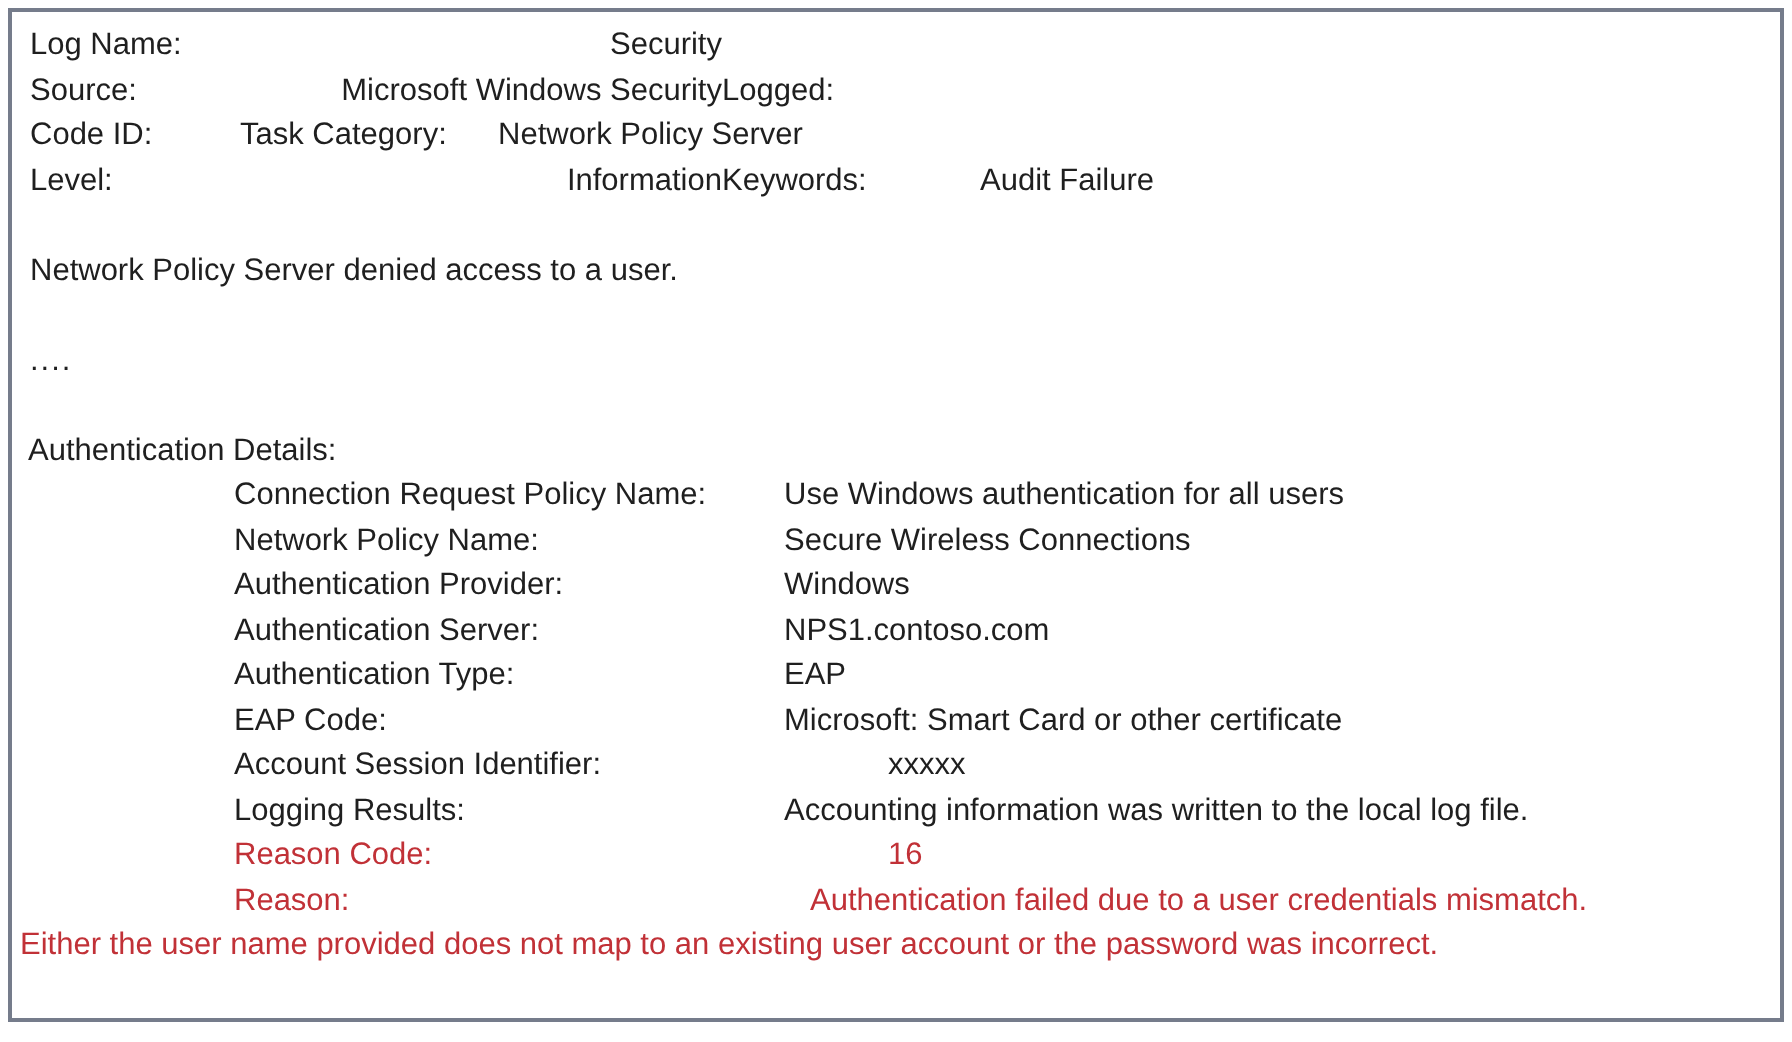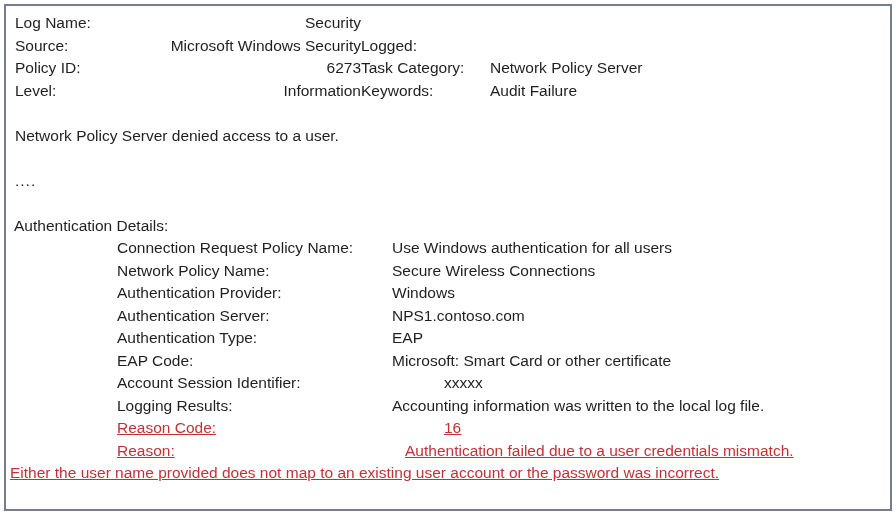--- a/index.html
+++ b/index.html
@@ -34,43 +34,42 @@
   
   .message { margin-top: 22.5px; padding-left: 9px; }
   .dots { margin-top: 22.5px; padding-left: 9px; letter-spacing: 1px; }
   .auth-title { margin-top: 22.5px; padding-left: 8px; }
   
   .detail-row { display: flex; padding-left: 111px; justify-content: space-between; }
   .detail-label { width: 275px; flex-shrink: 0; }
   .detail-value { flex: 1; white-space: nowrap; }
   .ind6 { padding-left: 6px; margin-left: 46px; }
   .ind13 { padding-left: 13px; }
-  .red { color: #c13137; text-decoration: underline; }
+  .red { color: #c13137; }
   .footer-note { padding-left: 4px; white-space: nowrap; }
 </style>
 </head>
 <body>
 
 <div class="frame">
 
   <div>
     <div class="hdr-row">
       <div class="hdr-label-a">Log Name:</div>
       <div class="hdr-value-a">Security</div>
       <div class="hdr-label-b"></div>
       <div class="hdr-value-b"></div>
     </div>
     <div class="hdr-row">
       <div class="hdr-label-a">Source:</div>
       <div class="hdr-value-a">Microsoft Windows Security</div>
       <div class="hdr-label-b">Logged:</div>
     </div>
     <div class="hdr-row">
-      <div class="hdr-label-a">Policy ID:</div>
-      <div class="hdr-value-a">6273</div>
+      <div class="hdr-label-a">Code ID:</div>
       <div class="hdr-label-b">Task Category:</div>
       <div class="hdr-value-b">Network Policy Server</div>
     </div>
     <div class="hdr-row">
       <div class="hdr-label-a">Level:</div>
       <div class="hdr-value-a">Information</div>
       <div class="hdr-label-b">Keywords:</div>
       <div class="hdr-value-b">Audit Failure</div>
     </div>
   </div>

